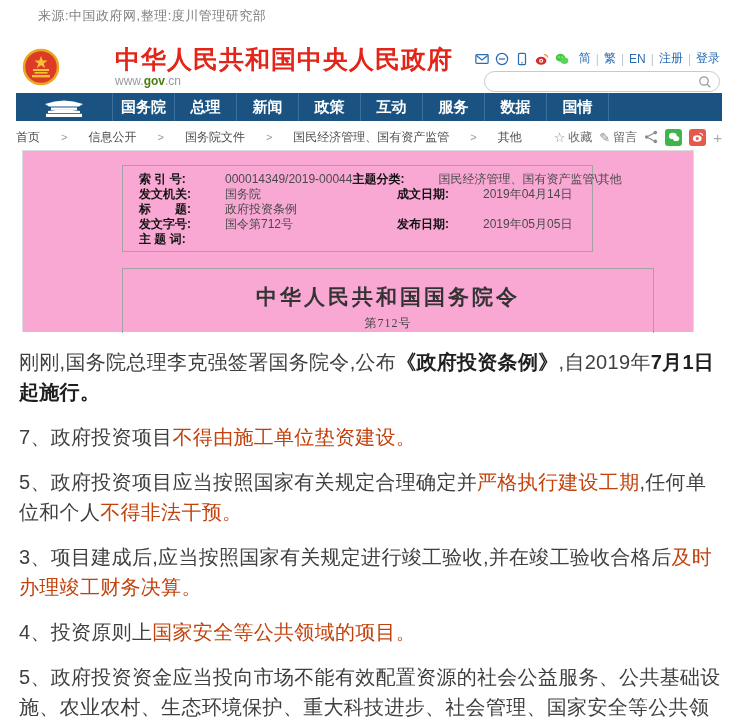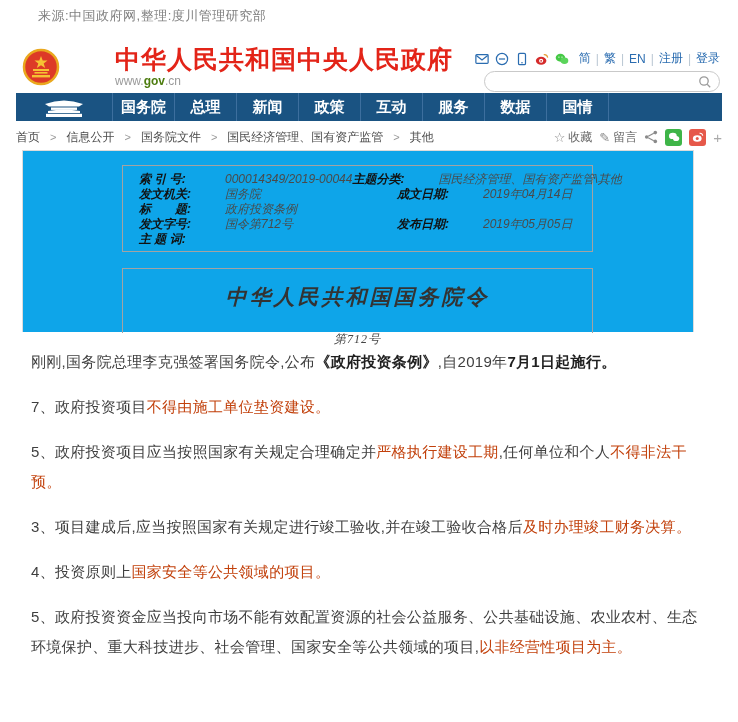--- a/index.html
+++ b/index.html
@@ -27,46 +27,46 @@
   .searchbar { position:absolute; right:4px; top:35px; width:236px; height:21px; border:1px solid #c9c9c9; border-radius:11px; background:#fff; }
   .searchbar input { position:absolute; left:10px; top:1px; width:200px; height:17px; border:none; outline:none; font-size:12px; background:transparent; }
   .search-glass { position:absolute; right:7px; top:3px; }
 
   .navbar { position:absolute; left:2px; top:57px; width:706px; height:28px; background:#1a5382; display:flex; }
   .nav-home { width:96px; display:flex; align-items:center; justify-content:center; cursor:pointer; }
   .nav-item { width:62px; display:flex; align-items:center; justify-content:center; color:#fff; font-size:15px; font-weight:bold; border-left:1px solid #3d6f9e; cursor:pointer; }
   .nav-fill { flex:1; border-left:1px solid #3d6f9e; }
 
   .crumb-row { position:absolute; left:2px; top:91px; width:706px; height:20px; font-size:12px; color:#4d4d4d; display:flex; align-items:center; }
-  .crumbs { display:flex; align-items:center; gap:10px; white-space:nowrap; }
+  .crumbs { display:flex; align-items:center; gap:21px; white-space:nowrap; }
   .crumbs .sep { color:#999; font-size:11px; }
   .crumb-actions { margin-left:auto; display:flex; align-items:center; gap:7px; color:#666; }
   .crumb-actions .act { display:flex; align-items:center; gap:3px; cursor:pointer; }
   .crumb-actions .glyph { color:#8a8a8a; font-size:13px; }
   .badge { width:17px; height:17px; border-radius:3px; display:flex; align-items:center; justify-content:center; }
   .badge.wechat { background:#3eb548; }
   .badge.weibo { background:#e6584a; }
   .plus { color:#aaa; font-size:15px; cursor:pointer; }
 
-  .panel { position:absolute; left:8px; top:114px; width:672px; height:182px; border:1px solid #dcdcdc; border-bottom:none; background:#0ea5e9;font-style:italic; }
+  .panel { position:absolute; left:8px; top:114px; width:672px; height:182px; border:1px solid #dcdcdc; border-bottom:none; background:#f9a8d4; }
 
   .info-box { margin:14px 0 0 99px; width:471px; border:1px solid #a3a3a3; padding:6px 0 4px 16px; font-size:12px; }
   .info-row { display:flex; line-height:15px; }
   .cell-l { width:258px; display:flex; }
   .cell-r { flex:1; display:flex; }
   .lab { font-weight:bold; color:#111; white-space:pre; width:68px; flex:none; }
   .val { color:#4a4a4a; white-space:nowrap;margin-left:18px; }
 
-  .decree-box { margin:16px 0 0 99px; width:471px; border:1px solid #a3a3a3; border-bottom:none; height:65px; text-align:center; padding-top:14px; }
+  .decree-box { margin:16px 0 0 99px; width:532px; border:1px solid #a3a3a3; border-bottom:none; height:65px; text-align:center; padding-top:14px; }
   .decree-title { font-family:"Liberation Serif","DejaVu Serif",serif; font-size:21px; font-weight:600; color:#333; letter-spacing:3px; }
-  .decree-number { font-family:"Liberation Serif","DejaVu Serif",serif; font-size:12px; color:#444; margin-top:20px; letter-spacing:1px; }
+  .decree-number { font-family:"Liberation Serif","DejaVu Serif",serif; font-size:12px; color:#444; margin-top:4px; letter-spacing:1px; }
 
   
   .article { position:absolute; left:15px; top:347px; width:711px; }
-  .article p { font-size:15px; line-height:30px; color:#3f3f3f; margin:0 16px 15px; letter-spacing:.3px; }
+  .article p { font-size:20px; line-height:30px; color:#3f3f3f; margin:0 4px 15px; letter-spacing:.3px; }
   .sg-n { }
   .sg-b { font-weight:bold; color:#1f1f1f; }
   .sg-r { color:#c2410c; }
 
   svg { display:block; }
 </style>
 </head>
 <body>
 
 <div class="page">

